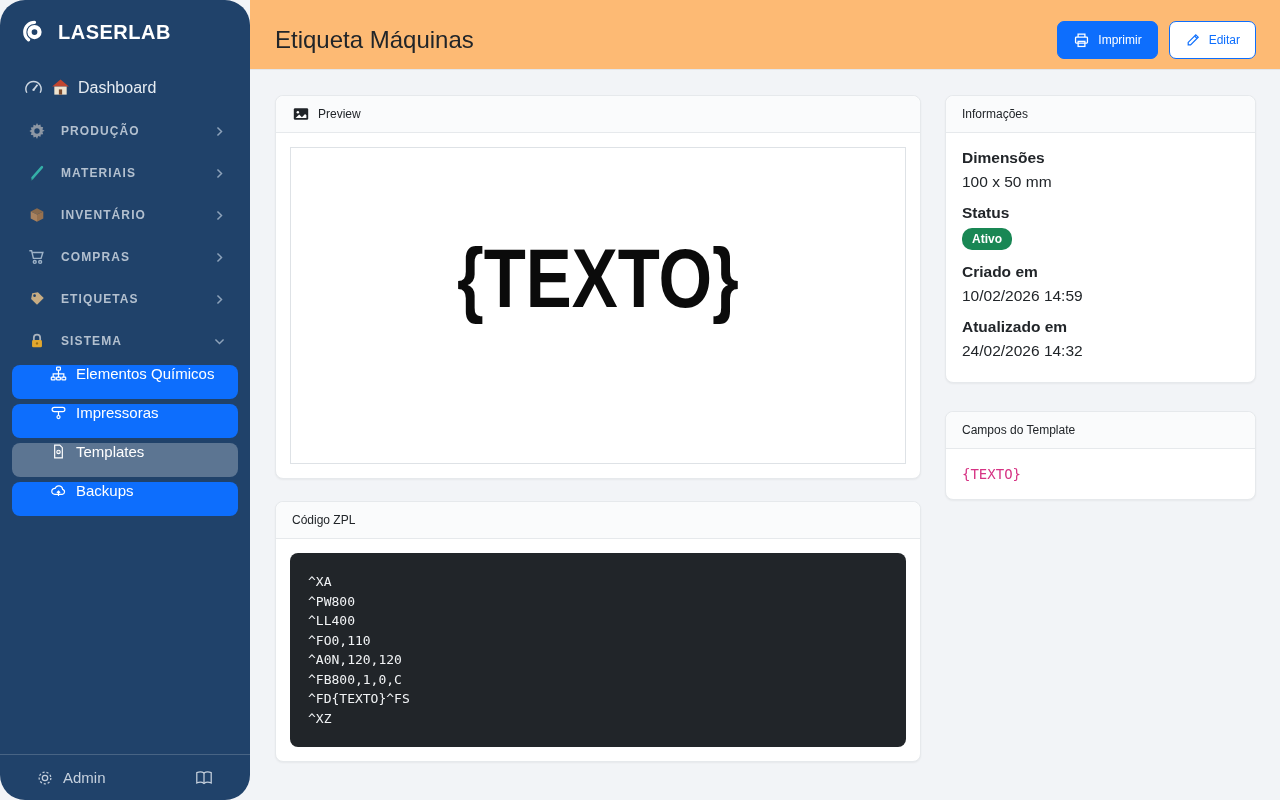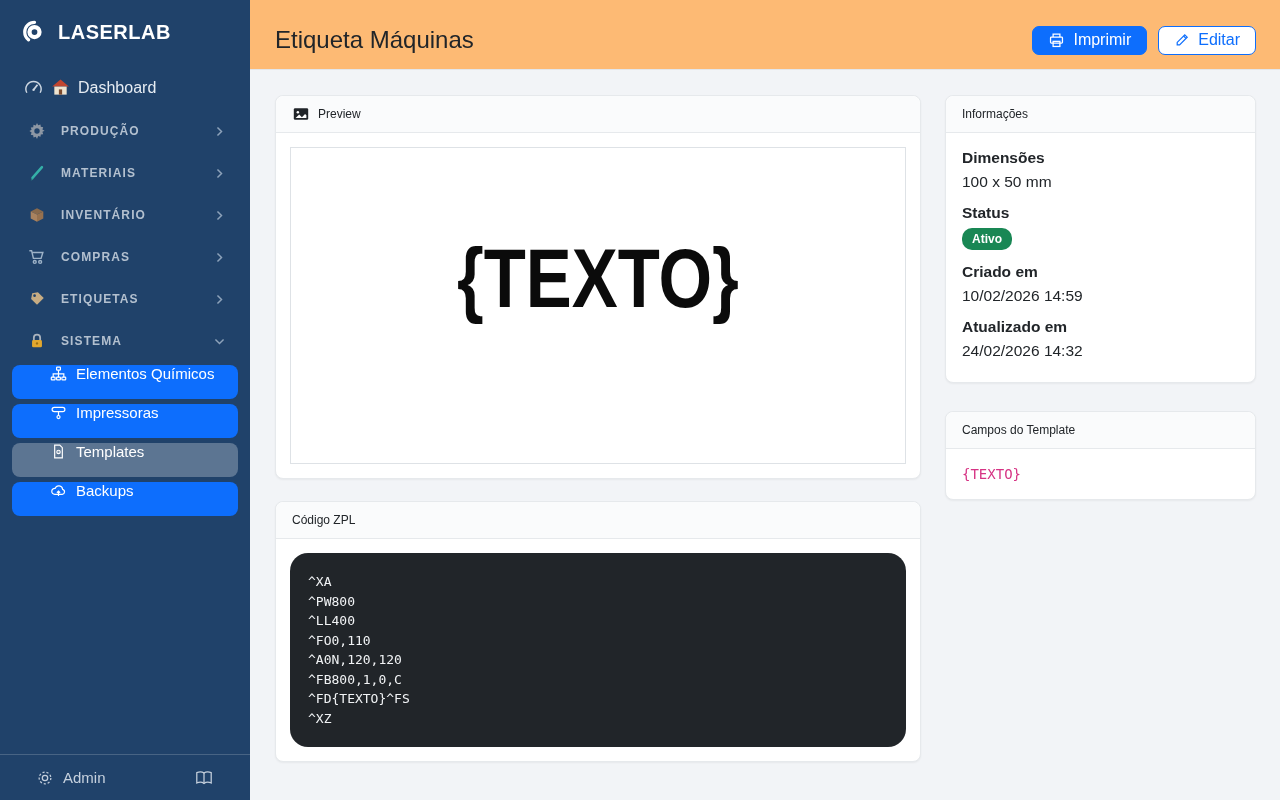--- a/index.html
+++ b/index.html
@@ -3,21 +3,21 @@
 <meta charset="utf-8">
 <style>
   * { box-sizing: border-box; margin: 0; padding: 0; }
   html,body { width:1280px; height:800px; overflow:hidden; }
   body { font-family:"Liberation Sans", sans-serif; background:#f2f4f7; }
 
   .app { display:flex; width:1280px; height:800px; }
 
   
   .sidebar { width:250px; flex-shrink:0; background:#20426a; color:#dbe3ec;
-             display:flex; flex-direction:column; }
+             display:flex; flex-direction:column;border-radius:25px; }
   .brand { display:flex; align-items:center; gap:10px; padding:17px 18px 12px 18px; }
   .brand-text { font-size:20px; font-weight:700; color:#ffffff; letter-spacing:.5px; }
 
   .nav { flex:1; padding-top:6px; overflow:hidden; }
   .nav-dashboard { display:flex; align-items:center; gap:8px; padding:13px 24px;
                    font-size:16px; color:#e6ecf3; cursor:pointer; }
   .section { display:flex; align-items:center; padding:11px 24px 11px 28px;
              color:#b3c0cf; font-size:12px; font-weight:700; letter-spacing:1.1px;
              cursor:pointer; }
   .section .sec-icon { width:20px; height:20px; margin-right:13px; display:flex;
@@ -35,22 +35,22 @@
                     padding:0 36px; height:46px; display:flex; align-items:center;
                     gap:9px; font-size:15px; color:#c6d1de; }
   .sidebar-footer .book { margin-left:auto; display:flex; cursor:pointer; }
 
   
   .main { flex:1; display:flex; flex-direction:column; min-width:0; }
   .topbar { height:70px; background:#fdba74; border-bottom:1px solid #e3e6ea;
             display:flex; align-items:center; padding:11px 24px 0 25px; flex-shrink:0; }
   .topbar h1 { font-size:24px; font-weight:500; color:#212529; }
   .actions { margin-left:auto; display:flex; gap:11px; }
-  .btn { height:29px; border-radius:7px; display:flex; align-items:center; gap:8px;
-         padding:0 15px; font-size:16px; cursor:pointer;
+  .btn { height:38px; border-radius:7px; display:flex; align-items:center; gap:8px;
+         padding:0 15px; font-size:12px; cursor:pointer;
          font-family:"Liberation Sans",sans-serif; }
   .btn-primary { background:#0d6efd; border:1px solid #0d6efd; color:#ffffff; }
   .btn-outline { background:#ffffff; border:1px solid #0d6efd; color:#0d6efd; }
 
   .content { flex:1; padding:25px 24px 24px 25px; display:flex; gap:24px; overflow:hidden; }
   .col-left { width:646px; flex-shrink:0; display:flex; flex-direction:column; gap:22px; }
   .col-right { flex:1; display:flex; flex-direction:column; gap:28px; min-width:0; }
 
   .card { background:#ffffff; border:1px solid #e6e9ec; border-radius:8px;
           box-shadow:0 1px 2px rgba(0,0,0,.05); }
@@ -58,21 +58,21 @@
                  border-radius:8px 8px 0 0; font-size:12px; color:#212529;
                  display:flex; align-items:center; gap:8px; min-height:37px; }
   .card-body { padding:14px; }
 
   .preview-box { border:1px solid #dee2e6; background:#ffffff; height:317px;
                  display:flex; align-items:center; justify-content:center; }
   .preview-text { font-weight:700; font-size:84px; color:#0b0b0b;
                   letter-spacing:0px; white-space:nowrap;
                   transform: translateY(-27px) scaleX(.82); }
 
-  .zpl-pre { background:#212529; color:#f1f3f5; border-radius:18px;
+  .zpl-pre { background:#212529; color:#f1f3f5; border-radius:8px;
              padding:19px 18px; font-family:"DejaVu Sans Mono","Liberation Mono",monospace;
              font-size:13px; line-height:1.5; white-space:pre; }
 
   .info-body { padding:16px; }
   .field { margin-bottom:13px; }
   .field:last-child { margin-bottom:6px; }
   .field-label { font-weight:700; font-size:15.5px; color:#212529; margin-bottom:6px; }
   .field-value { font-size:15.5px; color:#212529; }
   .badge-success { display:inline-block; background:#198754; color:#ffffff;
                    font-size:12px; font-weight:700; padding:4px 10px; border-radius:10px; }

